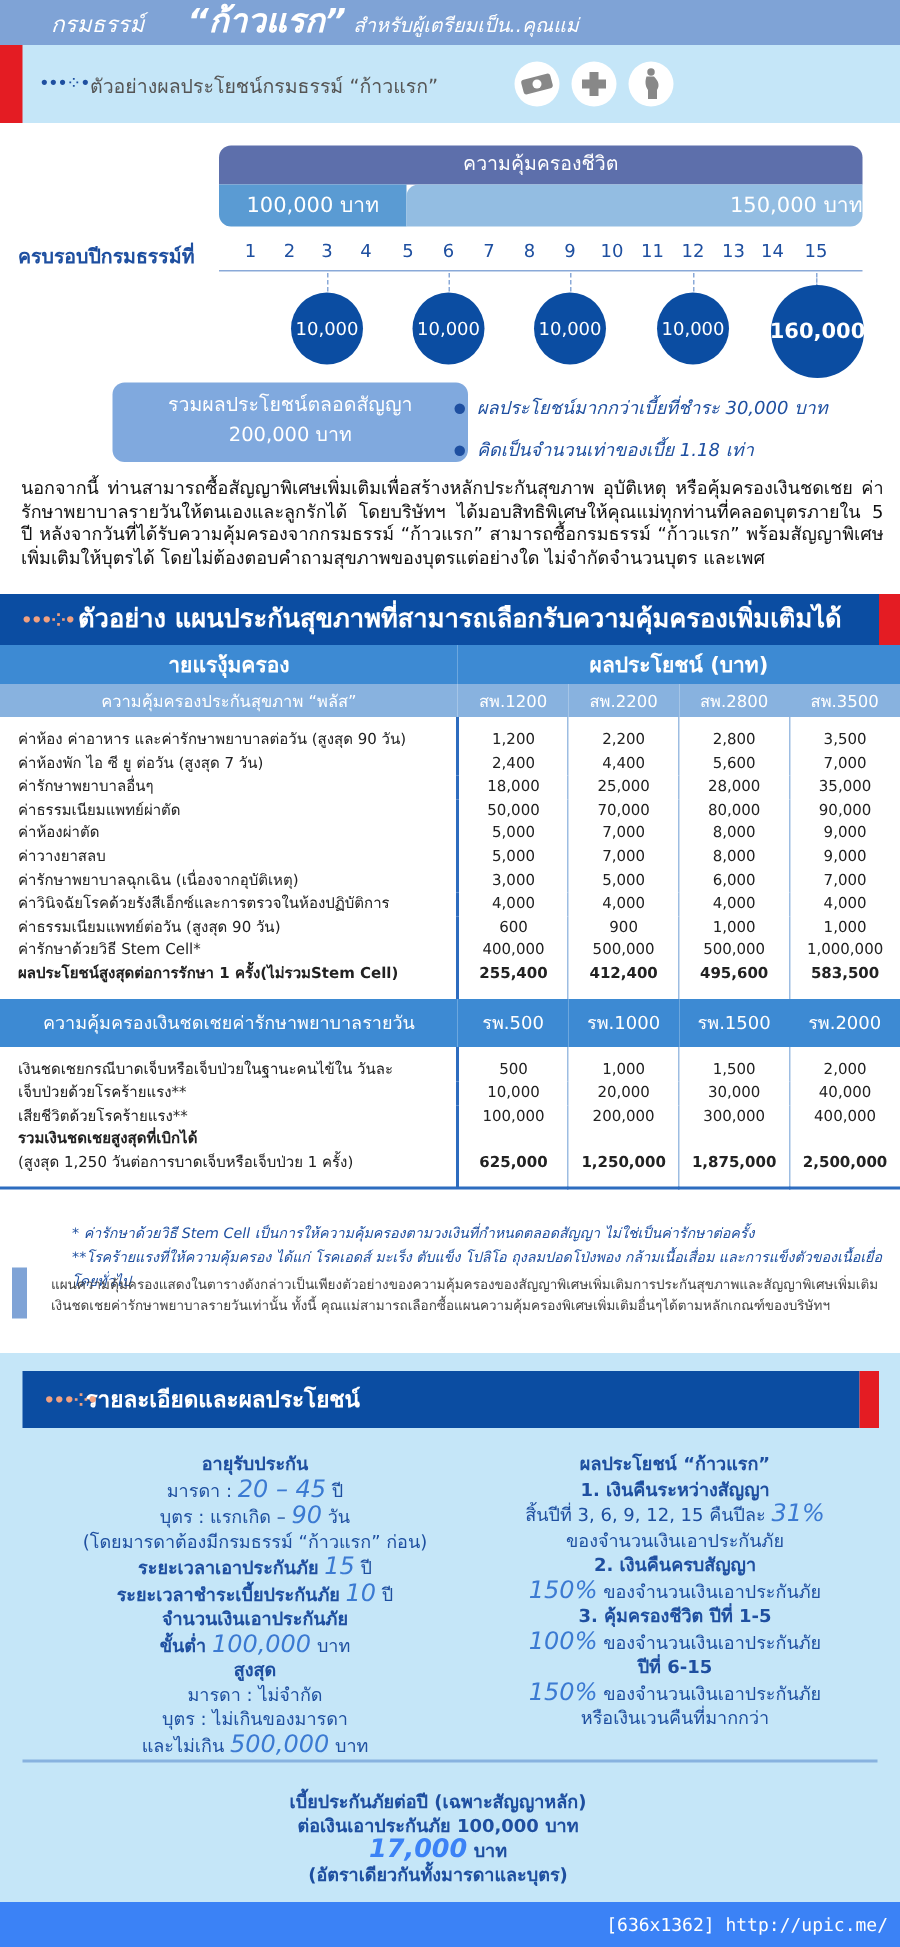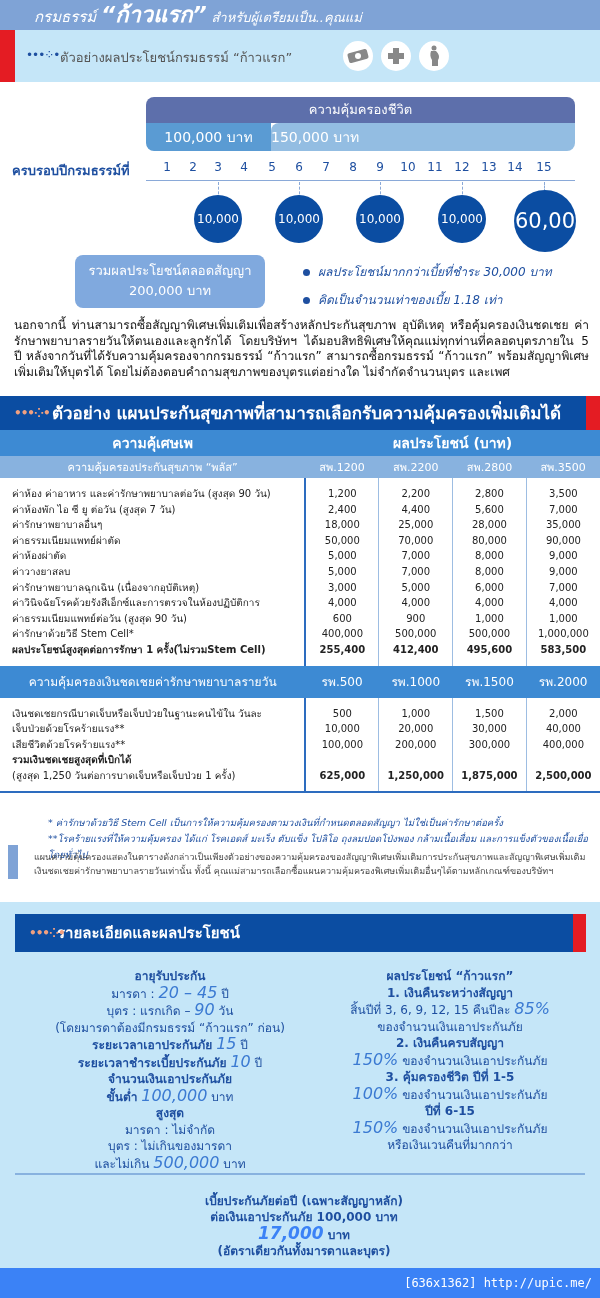--- a/index.html
+++ b/index.html
@@ -1,39 +1,39 @@
 <!DOCTYPE html>
 <html><head>
 <meta charset="utf-8">
 <style>
   * { box-sizing: border-box; margin: 0; padding: 0; }
   body { width: 600px; height: 1298px; background: #ffffff; font-family: "DejaVu Sans", "Liberation Sans", sans-serif; position: relative; overflow: hidden; color: #222; }
   .abs { position: absolute; }
 
   
   .top-title { left: 0; top: 0; width: 600px; height: 30px; background: #7fa3d6; color: #fff; font-style: italic; font-size: 15px; line-height: 30px; padding-left: 34px; }
-  .top-title .quote { font-size: 22px; font-weight: bold; }
+  .top-title .quote { font-size: 22px; font-weight: bold; margin-left: 24px; }
   .sub-band { left: 0; top: 30px; width: 600px; height: 52px; background: #c5e6f8; }
   .sub-band .red { position: absolute; left: 0; top: 0; width: 15px; height: 52px; background: #e41c23; }
   .sub-band .lbl { position: absolute; left: 60px; top: 17px; font-size: 13px; color: #555; }
   .sub-band .dots { position: absolute; left: 26px; top: 18px; font-size: 12px; color: #1e4fa0; letter-spacing: -1px; }
   .icon-circle { position: absolute; top: 11px; width: 30px; height: 30px; border-radius: 50%; background: #fff; display: flex; align-items: center; justify-content: center; }
 
   
   .cover-head { left: 146px; top: 97px; width: 429px; height: 26px; background: #5d6fab; border-radius: 8px 8px 0 0; color: #fff; text-align: center; font-size: 13px; line-height: 26px; }
   .cover-a { left: 146px; top: 123px; width: 125px; height: 28px; background: #5a9bd3; color: #fff; text-align: center; line-height: 28px; font-size: 14px; border-radius: 0 0 0 8px; }
-  .cover-b { left: 271px; top: 123px; width: 304px; height: 28px; background: #93bde2; color: #fff; text-align: left; line-height: 28px; font-size: 14px; border-radius: 8px 0 8px 0; }
+  .cover-b { left: 271px; top: 123px; width: 304px; height: 28px; background: #93bde2; color: #fff; text-align: right; line-height: 28px; font-size: 14px; border-radius: 8px 0 8px 0; }
   .tl-label { left: 12px; top: 160px; font-size: 13px; font-weight: bold; color: #1e4fa0; }
   .tl-years { left: 150px; top: 160px; width: 420px; height: 18px; }
   .tl-years span { position: absolute; font-size: 12px; color: #1e4fa0; transform: translateX(-50%); }
   .tl-line { left: 146px; top: 180px; width: 429px; height: 1px; background: #8aa9d8; }
   .tl-bubble { position: absolute; background: #0b4da2; border-radius: 50%; color: #fff; display: flex; align-items: center; justify-content: center; font-size: 12px; }
   .tl-dash { position: absolute; width: 0; border-left: 1px dashed #8aa9d8; }
 
-  .total-box { left: 75px; top: 255px; width: 190px; height: 53px; background: #80a9de; border-radius: 8px; color: #fff; text-align: center; font-size: 13px; line-height: 20px; padding-top: 6px; }
+  .total-box { left: 75px; top: 255px; width: 237px; height: 53px; background: #80a9de; border-radius: 8px; color: #fff; text-align: center; font-size: 13px; line-height: 20px; padding-top: 6px; }
   .bullets { left: 303px; top: 262px; font-size: 12px; color: #1e4fa0; font-style: italic; }
   .bullets div { margin-bottom: 9px; }
   .bullets .dot { display: inline-block; width: 7px; height: 7px; border-radius: 50%; background: #1e4fa0; margin-right: 8px; vertical-align: middle; }
 
   .para { left: 14px; top: 318px; width: 575px; font-size: 12px; line-height: 15.5px; color: #111; text-align: justify; }
 
   
   .plan-title { left: 0; top: 396px; width: 586px; height: 34px; background: #0b4da2; color: #fff; font-size: 17px; font-weight: bold; line-height: 34px; padding-left: 52px; }
   .plan-title .red { position: absolute; right: -14px; top: 0; width: 14px; height: 34px; background: #e41c23; }
   .dots-orange { position: absolute; left: 14px; top: 0; font-size: 12px; color: #f0a080; letter-spacing: -1px; }
@@ -54,21 +54,21 @@
   .remark { left: 34px; top: 850px; width: 560px; font-size: 9px; color: #444; line-height: 14px; }
 
   
   .details-bg { left: 0; top: 902px; width: 600px; height: 366px; background: #c5e6f8; }
   .details-title { left: 15px; top: 914px; width: 558px; height: 38px; background: #0b4da2; color: #fff; font-size: 15px; font-weight: bold; line-height: 38px; padding-left: 42px; }
   .details-title .red { position: absolute; right: -13px; top: 0; width: 13px; height: 38px; background: #e41c23; }
   .col { position: absolute; text-align: center; color: #1e4fa0; font-size: 12px; line-height: 16.5px; }
   .col .b { font-weight: bold; }
   .col .big { font-style: italic; font-size: 16px; color: #3b7ad2; }
   .divider { left: 15px; top: 1173px; width: 570px; height: 2px; background: #88b2df; }
-  .premium { left: 104px; top: 1193px; width: 400px; text-align: center; color: #1e4fa0; font-size: 12px; font-weight: bold; line-height: 16px; }
+  .premium { left: 92px; top: 1193px; width: 400px; text-align: center; color: #1e4fa0; font-size: 12px; font-weight: bold; line-height: 16px; }
   .premium .big { font-style: italic; font-size: 17px; color: #3b82f6; }
 
   .footer { left: 0; top: 1268px; width: 600px; height: 30px; background: #3b82f6; }
   .footer span { position: absolute; right: 8px; top: 8px; color: #fff; font-size: 12px; font-family: "DejaVu Sans Mono", monospace; }
 </style>
 </head>
 <body>
 
 <div class="abs top-title">
   <span>กรมธรรม์</span>
@@ -133,21 +133,21 @@
   </div>
 <div class="tl-bubble" style="left:275px;top:195px;width:48px;height:48px">
     <span>10,000</span>
   </div>
 <div class="tl-bubble" style="left:356px;top:195px;width:48px;height:48px">
     <span>10,000</span>
   </div>
 <div class="tl-bubble" style="left:438px;top:195px;width:48px;height:48px">
     <span>10,000</span>
   </div>
-<div class="tl-bubble" style="left:514px;top:190px;width:62px;height:62px;font-size:21px;font-weight:normal">
+<div class="tl-bubble" style="left:514px;top:190px;width:62px;height:62px;font-size:14px;font-weight:bold">
     <span>160,000</span>
   </div>
 
 <div class="abs total-box">
   <div>รวมผลประโยชน์ตลอดสัญญา</div>
   <div>200,000 บาท</div>
 </div>
 <div class="abs bullets">
   <div><span class="dot"></span><span>ผลประโยชน์มากกว่าเบี้ยที่ชำระ 30,000 บาท</span></div>
   <div><span class="dot"></span><span>คิดเป็นจำนวนเท่าของเบี้ย 1.18 เท่า</span></div>
@@ -157,21 +157,21 @@
 
 <div class="abs plan-title">
   <span class="dots-orange">•••⁘•</span>
   <span>ตัวอย่าง แผนประกันสุขภาพที่สามารถเลือกรับความคุ้มครองเพิ่มเติมได้</span>
   <div class="red"></div>
 </div>
 
 <table class="tbl" style="top:430px">
   <tbody>
       <tr class="hdr1">
-    <td style="width:290px">ความคุ้เศษเพ</td>
+    <td style="width:290px">ายแรงุ้มครอง</td>
     <td colspan="4">ผลประโยชน์ (บาท)</td>
   </tr>
   <tr class="hdr2">
     <td>ความคุ้มครองประกันสุขภาพ “พลัส”</td>
     <td>สพ.1200</td>
     <td>สพ.2200</td>
     <td>สพ.2800</td>
     <td>สพ.3500</td>
   </tr>
   <tr class="sp">
@@ -349,21 +349,21 @@
   <div><span class="b">ขั้นต่ำ</span> <span class="big">100,000</span> <span>บาท</span></div>
   <div class="b">สูงสุด</div>
   <div>มารดา : ไม่จำกัด</div>
   <div>บุตร : ไม่เกินของมารดา</div>
   <div><span>และไม่เกิน</span> <span class="big">500,000</span> <span>บาท</span></div>
 </div>
 
 <div class="col" style="left:305px;top:968px;width:290px">
   <div class="b">ผลประโยชน์ “ก้าวแรก”</div>
   <div class="b">1. เงินคืนระหว่างสัญญา</div>
-  <div><span>สิ้นปีที่ 3, 6, 9, 12, 15 คืนปีละ</span> <span class="big">85%</span></div>
+  <div><span>สิ้นปีที่ 3, 6, 9, 12, 15 คืนปีละ</span> <span class="big">31%</span></div>
   <div>ของจำนวนเงินเอาประกันภัย</div>
   <div class="b">2. เงินคืนครบสัญญา</div>
   <div><span class="big">150%</span> <span>ของจำนวนเงินเอาประกันภัย</span></div>
   <div class="b">3. คุ้มครองชีวิต ปีที่ 1-5</div>
   <div><span class="big">100%</span> <span>ของจำนวนเงินเอาประกันภัย</span></div>
   <div class="b">ปีที่ 6-15</div>
   <div><span class="big">150%</span> <span>ของจำนวนเงินเอาประกันภัย</span></div>
   <div>หรือเงินเวนคืนที่มากกว่า</div>
 </div>
 

